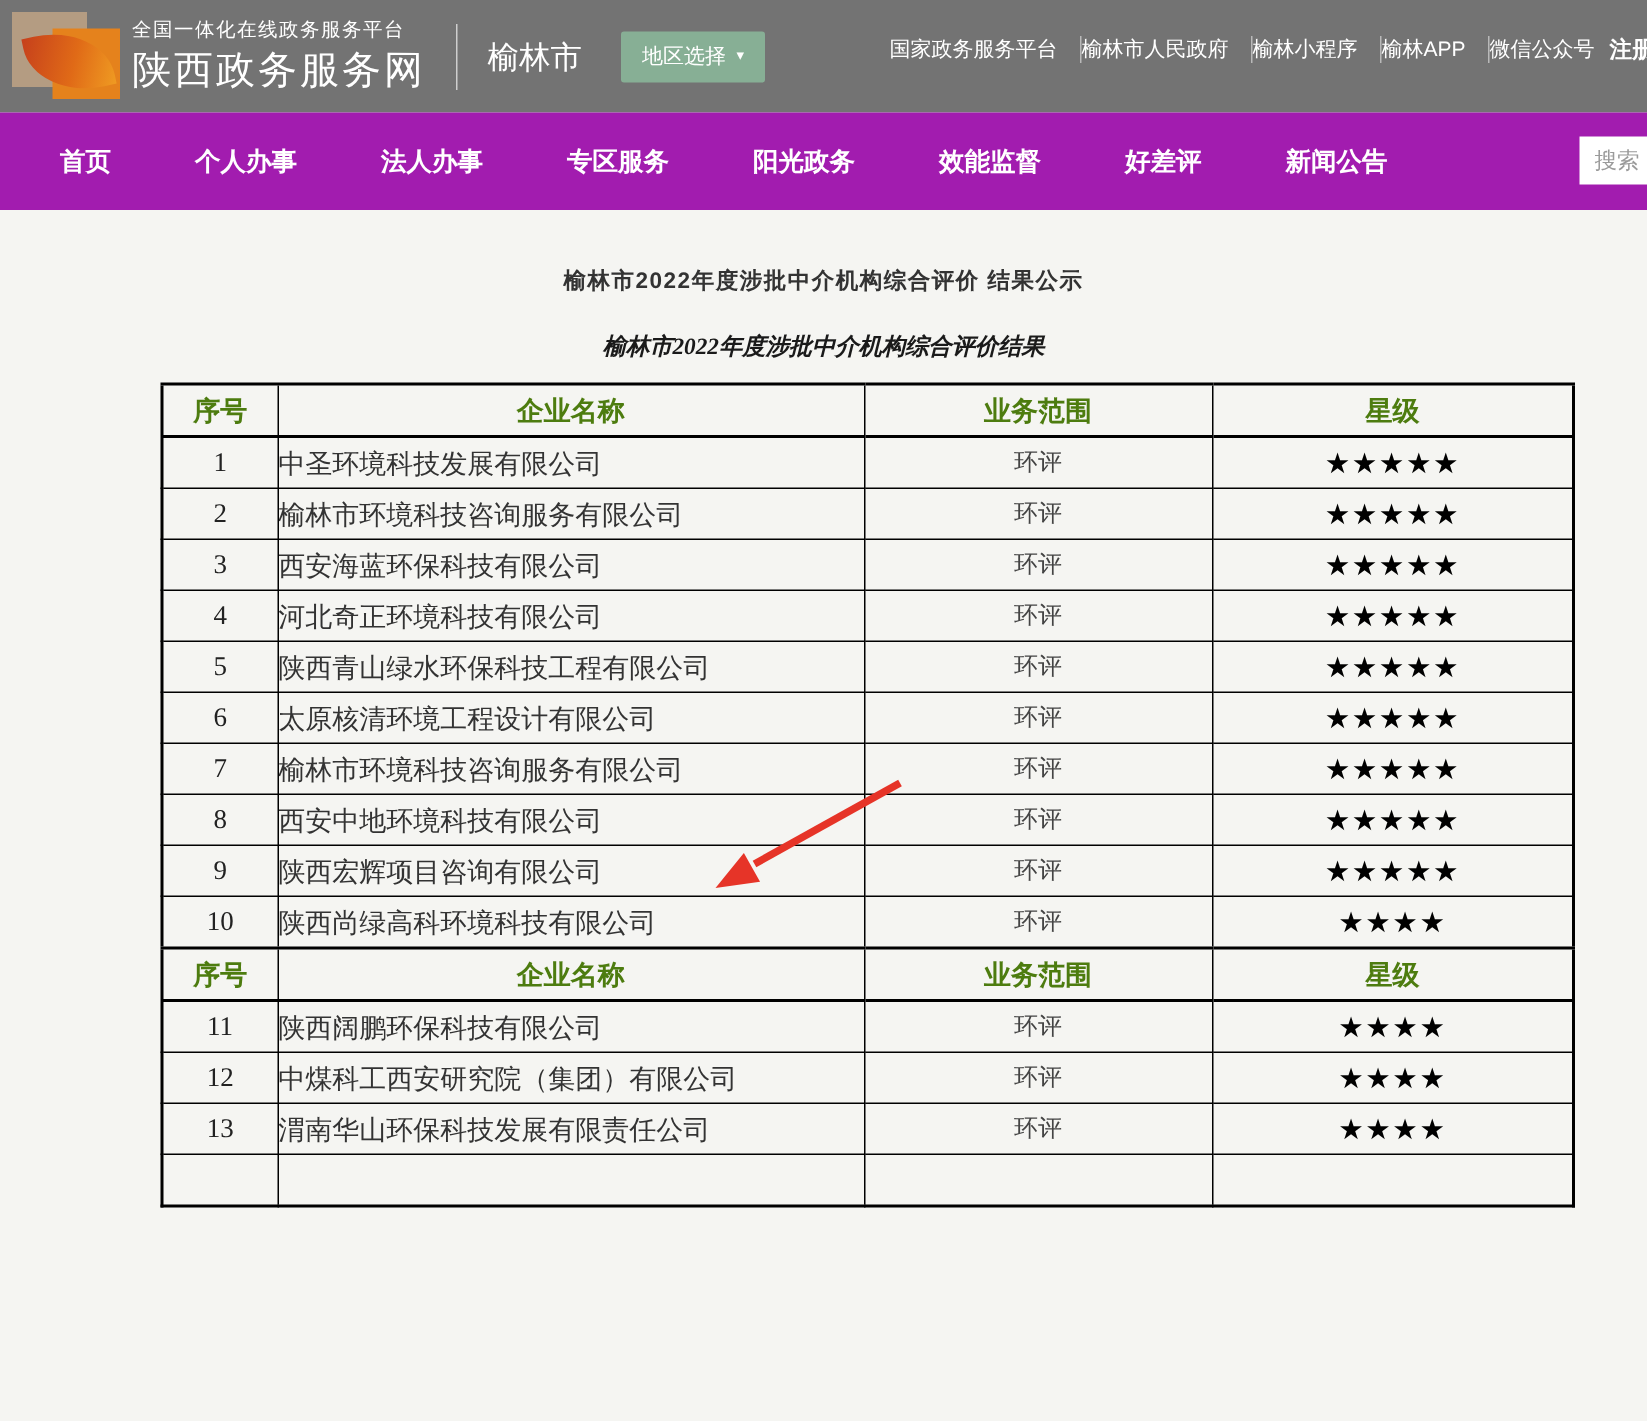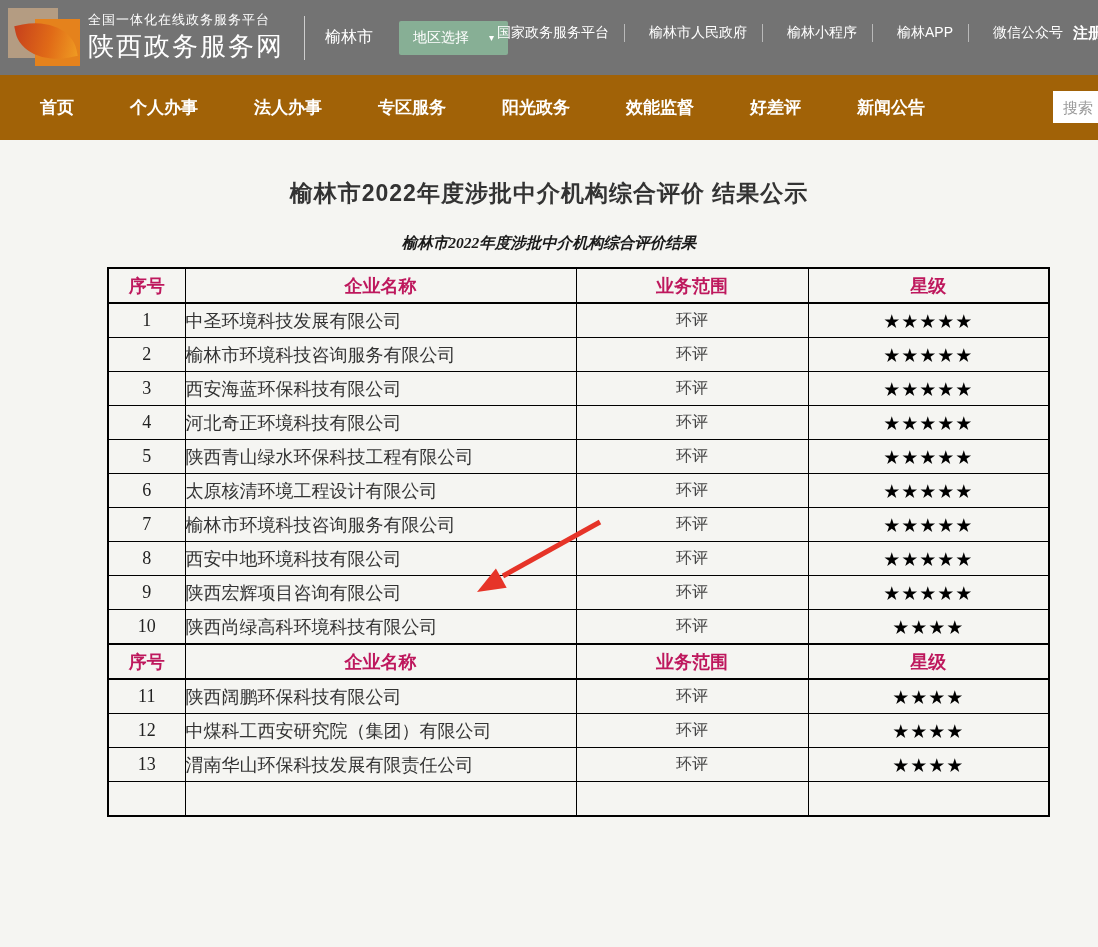--- a/index.html
+++ b/index.html
@@ -17,54 +17,54 @@
   .logo .sq-orange{position:absolute;left:27px;top:13px;width:45px;height:47px;background:#e5821c;}
   .logo .leaf{
     position:absolute;left:10px;top:14px;width:56px;height:42px;
     background:linear-gradient(115deg,#c6401c 0%,#e06a17 55%,#ef9b22 100%);
     border-radius:0 85% 0 85%;transform:rotate(-12deg);
   }
   .brand-text{color:#fff;line-height:1.25;}
   .brand-small{font-size:13px;letter-spacing:1px;}
   .brand-big{font-size:26px;letter-spacing:2px;margin-top:2px;}
   .v-divider{width:1px;height:44px;background:rgba(255,255,255,.65);margin:0 20px;}
-  .city{color:#fff;font-size:16px;margin-right:26px;}
+  .city{color:#fff;font-size:21px;margin-right:26px;}
   .region-btn{
     background:#87af95;color:#fff;font-size:14px;border:none;cursor:pointer;
-    padding:8px 14px;border-radius:2px;display:flex;align-items:center;gap:20px;
+    padding:8px 14px;border-radius:2px;display:flex;align-items:center;gap:7px;
   }
   .region-btn .caret{font-size:10px;line-height:1;}
   .top-links{
     position:absolute;right:35px;top:24px;display:flex;align-items:center;
     list-style:none;margin:0;padding:0;
   }
   .top-links li{color:#fff;font-size:14px;white-space:nowrap;cursor:pointer;}
-  .top-links li + li{border-left:1px solid rgba(255,255,255,.5);padding-left:24px;margin-left:15px;}
+  .top-links li + li{border-left:1px solid rgba(255,255,255,.5);padding-left:0;margin-left:15px;}
   .register{
     position:absolute;left:1073px;top:24px;color:#fff;font-size:15px;font-weight:bold;
     white-space:nowrap;cursor:pointer;
   }
   
   .nav-band{
-    height:65px;background:#a16207;display:flex;align-items:center;
+    height:65px;background:#a21caf;display:flex;align-items:center;
     padding-left:40px;position:relative;
   }
   .nav-item{
     color:#fff;font-size:17px;font-weight:600;white-space:nowrap;cursor:pointer;
     margin-right:56px;
   }
   .search-box{
     position:absolute;left:1053px;top:16px;width:170px;height:32px;
     background:#fff;border:none;outline:none;padding:0 0 0 10px;
     font-size:15px;color:#555;font-family:"Liberation Sans",sans-serif;
   }
   .search-box::placeholder{color:#9a9a9a;}
   
   .article-title{
-    text-align:center;font-size:23px;font-weight:bold;color:#333;
+    text-align:center;font-size:15px;font-weight:bold;color:#333;
     margin:38px 0 16px 0;letter-spacing:1px;
   }
   .para{margin-top:34px;font-family:"Liberation Serif",serif;color:#3f3f3f;font-size:19.5px;}
   .para .pline{white-space:nowrap;line-height:42px;height:42px;overflow:hidden;}
   .para .pline.indented{padding-left:78px;}
   .para .pline.flush{padding-left:2px;}
   .table-caption{
     text-align:center;font-family:"Liberation Serif",serif;font-weight:bold;
     font-size:15.5px;color:#1a1a1a;margin-top:24px;font-style:italic;
   }
@@ -75,21 +75,21 @@
     font-family:"Liberation Serif",serif;
   }
   table.eval col.c-no{width:77px;}
   table.eval col.c-name{width:391px;}
   table.eval col.c-scope{width:232px;}
   table.eval col.c-stars{width:241px;}
   table.eval td{
     border:1px solid #000;height:33px;padding:0;overflow:hidden;white-space:nowrap;
   }
   tr.thead-row td{
-    font-weight:bold;font-size:18px;text-align:center;color:#be185d;
+    font-weight:bold;font-size:18px;text-align:center;color:#4d7c0f;
     border-bottom-width:2px;border-top-width:2px;
   }
   td.cell-no{text-align:center;font-size:18px;color:#222;}
   td.cell-name{text-align:left;padding-left:12px;font-size:18px;color:#333;}
   td.cell-scope{text-align:center;font-size:16px;color:#444;}
   td.cell-stars{text-align:center;font-size:19px;color:#000;letter-spacing:1px;font-family:"DejaVu Sans",sans-serif;}
   
   .arrow-overlay{position:absolute;left:460px;top:512px;width:150px;height:90px;pointer-events:none;}
 </style>
 </head>

